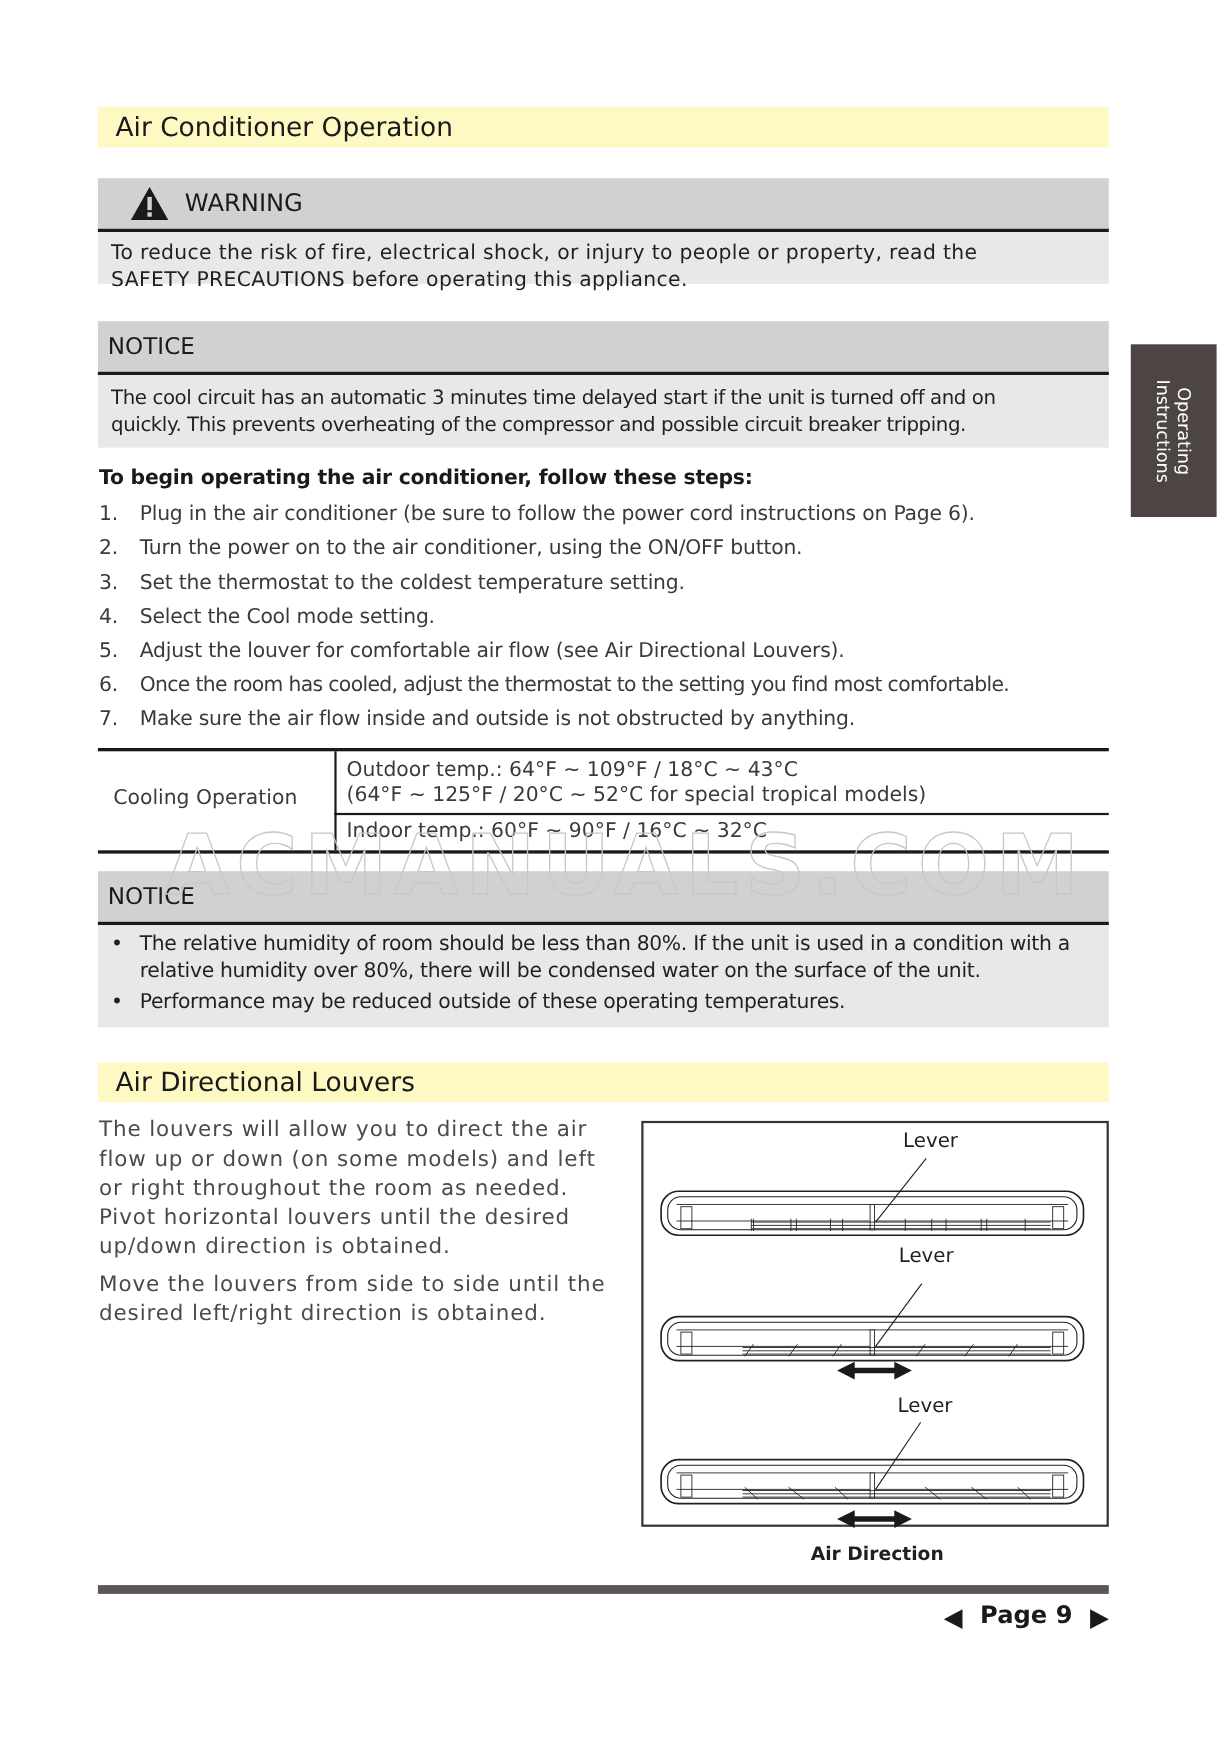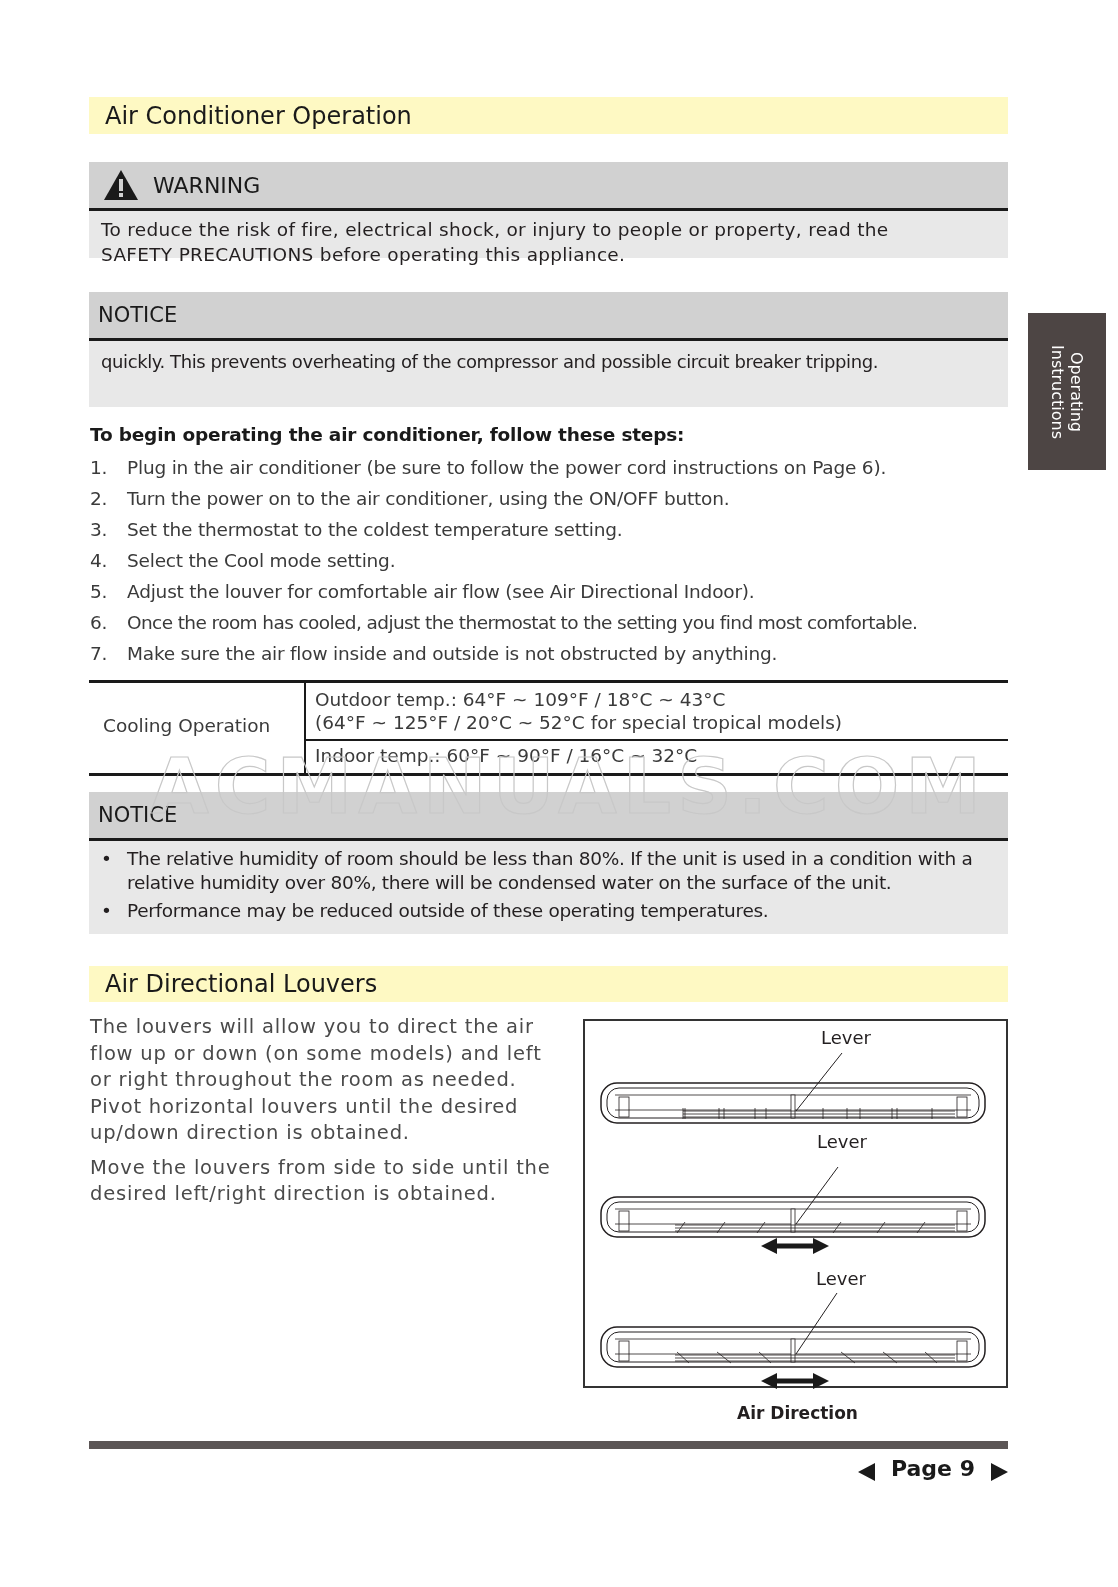--- a/index.html
+++ b/index.html
@@ -15,21 +15,21 @@
   }
   .box-head {
     left: 89px; width: 919px; background: #d1d1d1; box-sizing: border-box;
     border-bottom: 3px solid #1a1a1a; display: flex; align-items: center;
     font-size: 21px; color: #1a1a1a;
   }
   .box-body {
     left: 89px; width: 919px; background: #e8e8e8; box-sizing: border-box;
     font-size: 18.5px; line-height: 25px; color: #231f20;
   }
-  .warn-head { top: 162px; height: 49px; padding-left: 14px; text-align: right; }
+  .warn-head { top: 162px; height: 49px; padding-left: 29px; text-align: right; }
   .warn-head .warn-icon { width: 36px; height: 32px; margin-right: 14px; }
   .warn-body { top: 211px; height: 47px; padding: 6px 12px; letter-spacing: 0.3px; }
   .notice1-head { top: 292px; height: 49px; padding-left: 9px; }
   .notice1-body { top: 341px; height: 66px; padding: 8px 12px; font-size: 18px; letter-spacing: -0.4px; }
   .steps-title { left: 90px; top: 424px; font-size: 18.5px; font-weight: 600; color: #1a1a1a; letter-spacing: -0.2px; }
   .steps { left: 90px; top: 452px; width: 930px; margin: 0; padding: 0; list-style: none; }
   .steps li { height: 31px; line-height: 31px; font-size: 18.5px; color: #3a3a3a; display: flex; white-space: nowrap; letter-spacing: -0.2px; }
   .steps li .num { width: 37px; flex: none; }
   .temp-table { left: 89px; top: 680px; width: 919px; height: 96px; border-top: 3px solid #1a1a1a; border-bottom: 3px solid #1a1a1a; box-sizing: border-box; }
   .temp-table .label { position: absolute; left: 14px; top: 32px; font-size: 18.5px; color: #3a3a3a; }
@@ -80,20 +80,21 @@
 </div>
 <div class="abs box-body warn-body">
   <div>To reduce the risk of fire, electrical shock, or injury to people or property, read the</div>
   <div>SAFETY PRECAUTIONS before operating this appliance.</div>
 </div>
 
 <div class="abs box-head notice1-head">
   <span>NOTICE</span>
 </div>
 <div class="abs box-body notice1-body">
+  <div>The cool circuit has an automatic 3 minutes time delayed start if the unit is turned off and on</div>
   <div>quickly. This prevents overheating of the compressor and possible circuit breaker tripping.</div>
 </div>
 
 <div class="abs steps-title">To begin operating the air conditioner, follow these steps:</div>
 <ul class="abs steps">
   <li>
       <span class="num">1.</span>
       <span>Plug in the air conditioner (be sure to follow the power cord instructions on Page 6).</span>
     </li>
   <li>
@@ -103,21 +104,21 @@
   <li>
       <span class="num">3.</span>
       <span>Set the thermostat to the coldest temperature setting.</span>
     </li>
   <li>
       <span class="num">4.</span>
       <span>Select the Cool mode setting.</span>
     </li>
   <li>
       <span class="num">5.</span>
-      <span>Adjust the louver for comfortable air flow (see Air Directional Indoor).</span>
+      <span>Adjust the louver for comfortable air flow (see Air Directional Louvers).</span>
     </li>
   <li>
       <span class="num">6.</span>
       <span style="letter-spacing:-0.6px;">Once the room has cooled, adjust the thermostat to the setting you find most comfortable.</span>
     </li>
   <li>
       <span class="num">7.</span>
       <span>Make sure the air flow inside and outside is not obstructed by anything.</span>
     </li>
 </ul>

